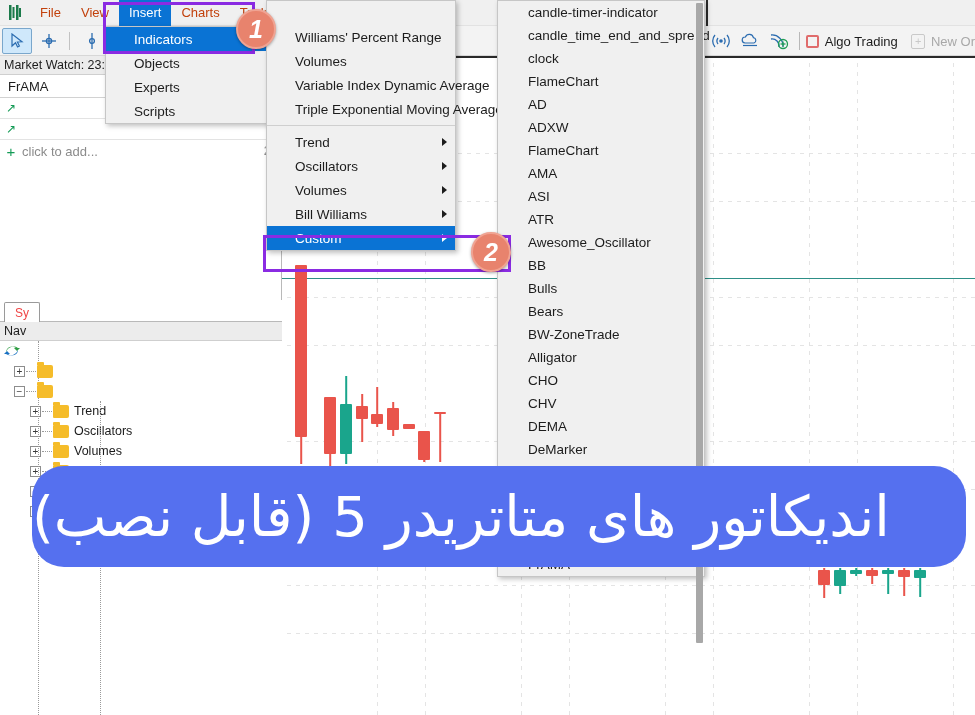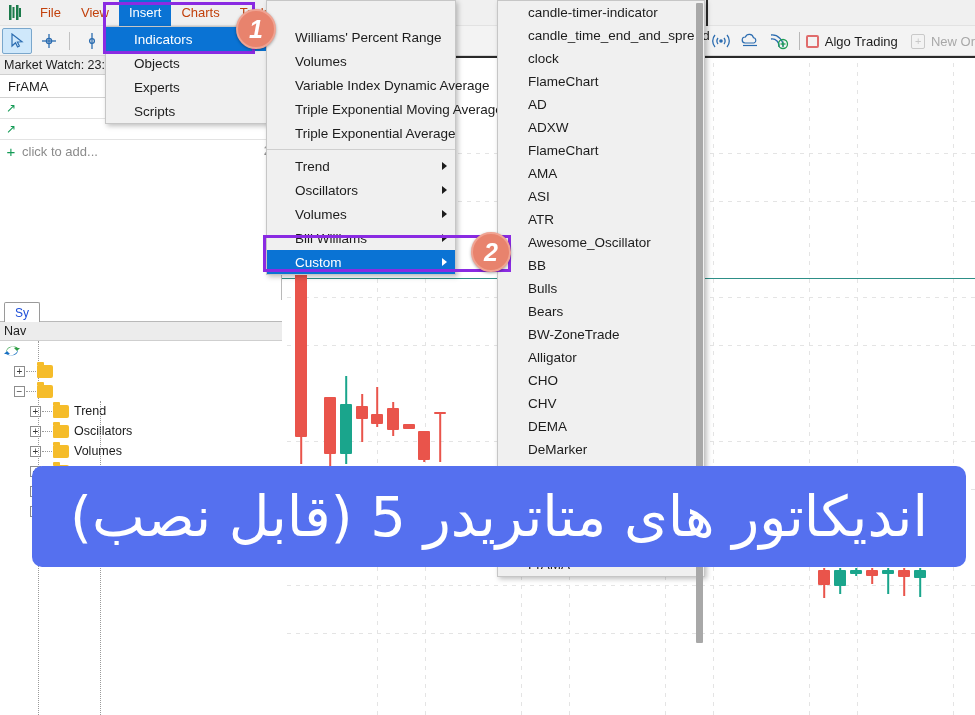--- a/index.html
+++ b/index.html
@@ -93,21 +93,21 @@
     position: absolute; left: 0; top: 158px; width: 282px; bottom: 0;
     background: #ffffff; border-right: 1px solid #b9b9b9;
   }
   .tabstrip {
     position: absolute; left: 0; top: 300px; width: 282px; height: 22px;
     background: #ffffff; border-bottom: 1px solid #b9b9b9;
   }
   .tab {
     position: absolute; left: 4px; top: 2px; height: 20px; padding: 4px 10px;
     border: 1px solid #9a9a9a; border-bottom: none; background: #ffffff;
-    font-size: 12px; color: #1d4ed8; display: flex; align-items: center;
+    font-size: 12px; color: #ef4444; display: flex; align-items: center;
     border-radius: 2px 2px 0 0;
   }
   .navtitle {
     position: absolute; left: 0; top: 322px; width: 282px; height: 19px;
     background: #ececec; border-bottom: 1px solid #cfcfcf;
     font-size: 12.5px; color: #1c1c1c; padding-left: 4px; display: flex; align-items: center;
   }
   .tree { position: absolute; left: 0; top: 341px; width: 282px; bottom: 0; background: #ffffff; }
   .tnode { height: 20px; display: flex; align-items: center; font-size: 12.5px; color: #1c1c1c; }
   .tnode .box {
@@ -174,22 +174,22 @@
     display: flex; align-items: center; justify-content: center;
     box-shadow: 0 1px 3px rgba(0,0,0,.35); z-index: 70;
     border: 2px solid #f0a392; font-style: italic;
   }
   #badge1 { left: 236px; top: 9px; width: 40px; height: 40px; }
   #badge2 { left: 471px; top: 232px; width: 40px; height: 40px; }
 
   
   .banner {
     position: absolute; left: 32px; top: 466px; width: 934px; height: 101px;
-    background: #5570ef; border-radius: 10px; z-index: 80;
-    display: flex; align-items: center; justify-content: center;
+    background: #5570ef; border-radius: 32px; z-index: 80;
+    display: flex; align-items: center; justify-content: flex-start;
   }
   .banner-txt {
     color: #ffffff; font-size: 56px; direction: rtl;
     font-family: "DejaVu Sans", sans-serif; white-space: nowrap; line-height: 1;
   }
 
   
   .rtb { position: absolute; left: 706px; top: 26px; width: 269px; height: 30px; display: flex; align-items: center; }
   .rtb-ic { width: 30px; height: 26px; display: flex; align-items: center; justify-content: center; color: #2b6cb0; }
   .rtb-sep { width: 1px; height: 18px; background: #b8b8b8; margin: 0 6px; }
@@ -500,23 +500,20 @@
         </div>
         <div class="mi">
           <span>Volumes</span>
         </div>
         <div class="mi">
           <span>Variable Index Dynamic Average</span>
         </div>
         <div class="mi">
           <span>Triple Exponential Moving Average</span>
         </div>
-        <div class="mi">
-          <span>Triple Exponential Average</span>
-        </div>
       </div>
     <div class="msep"></div>
     <div id="ind-group-items">
         <div class="mi">
           <span>Trend</span>
           <span class="arrow"></span>
         </div>
         <div class="mi">
           <span>Oscillators</span>
           <span class="arrow"></span>

